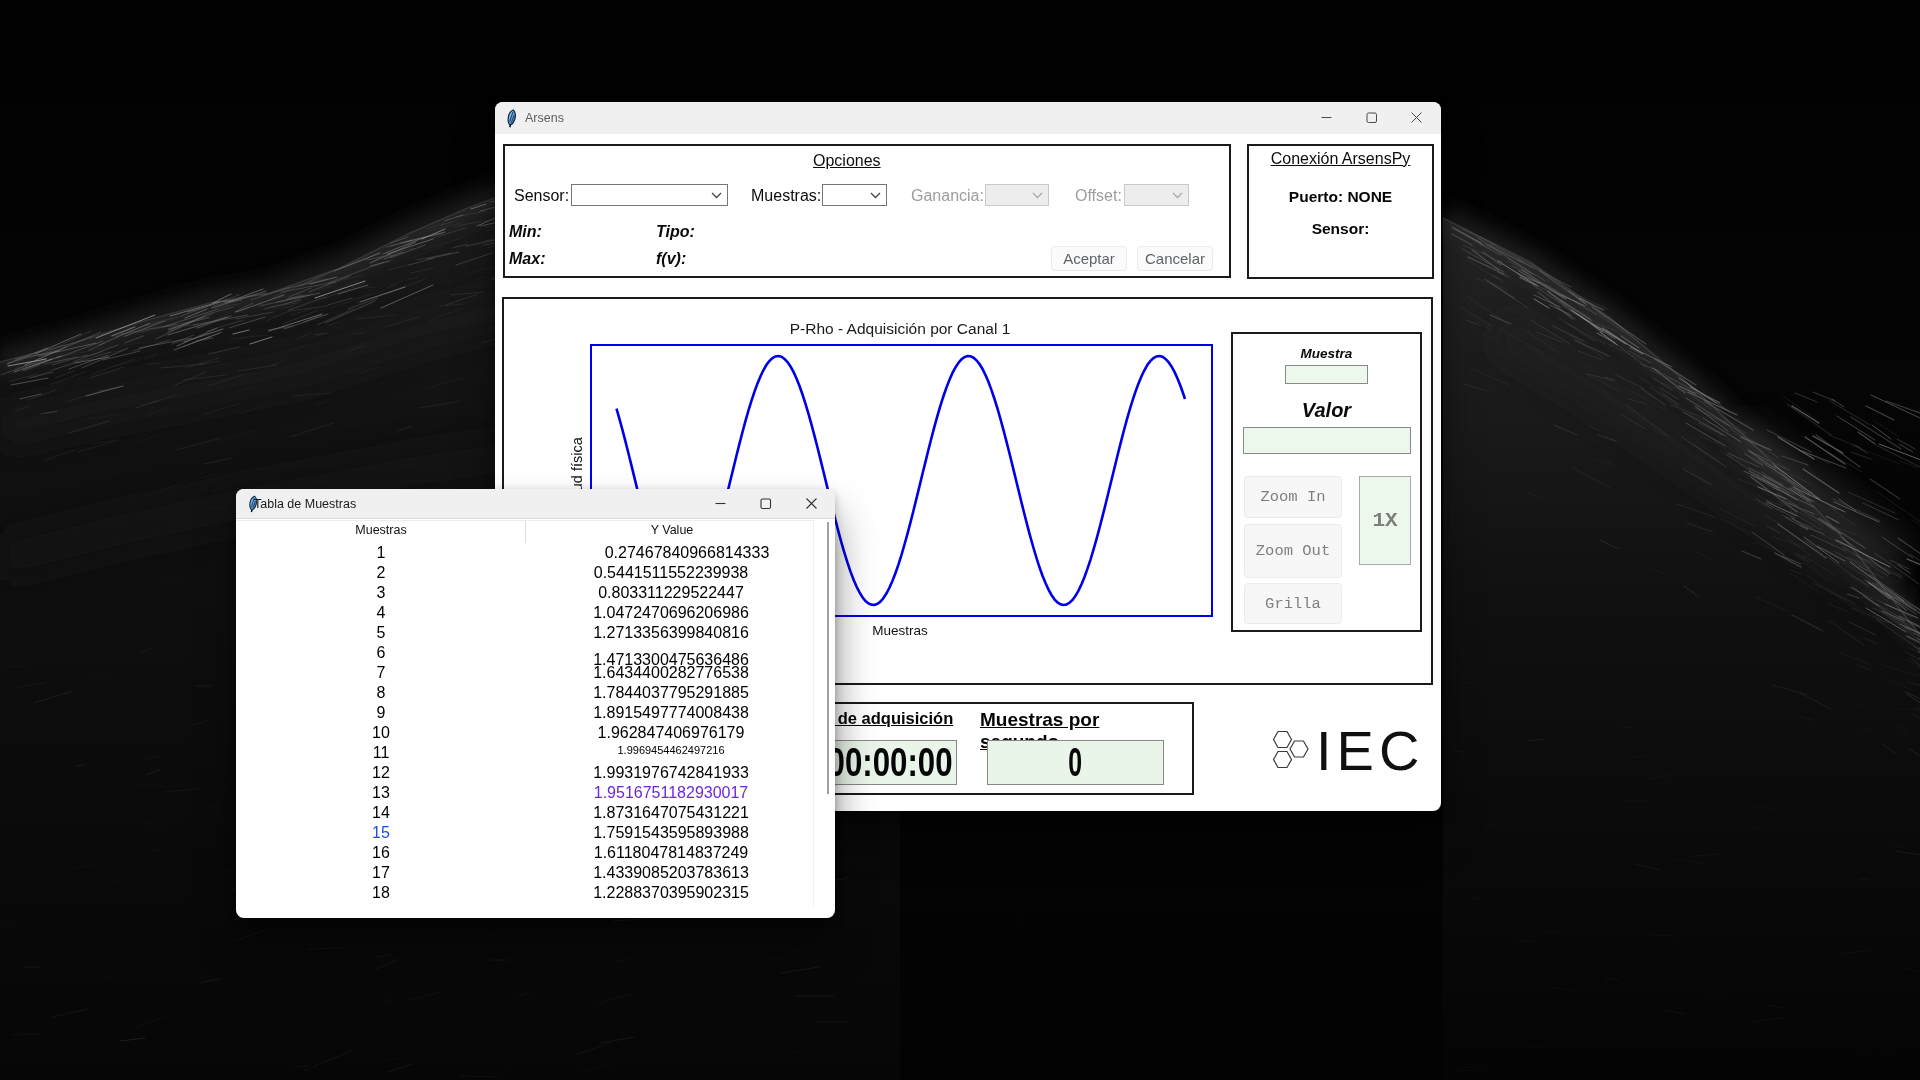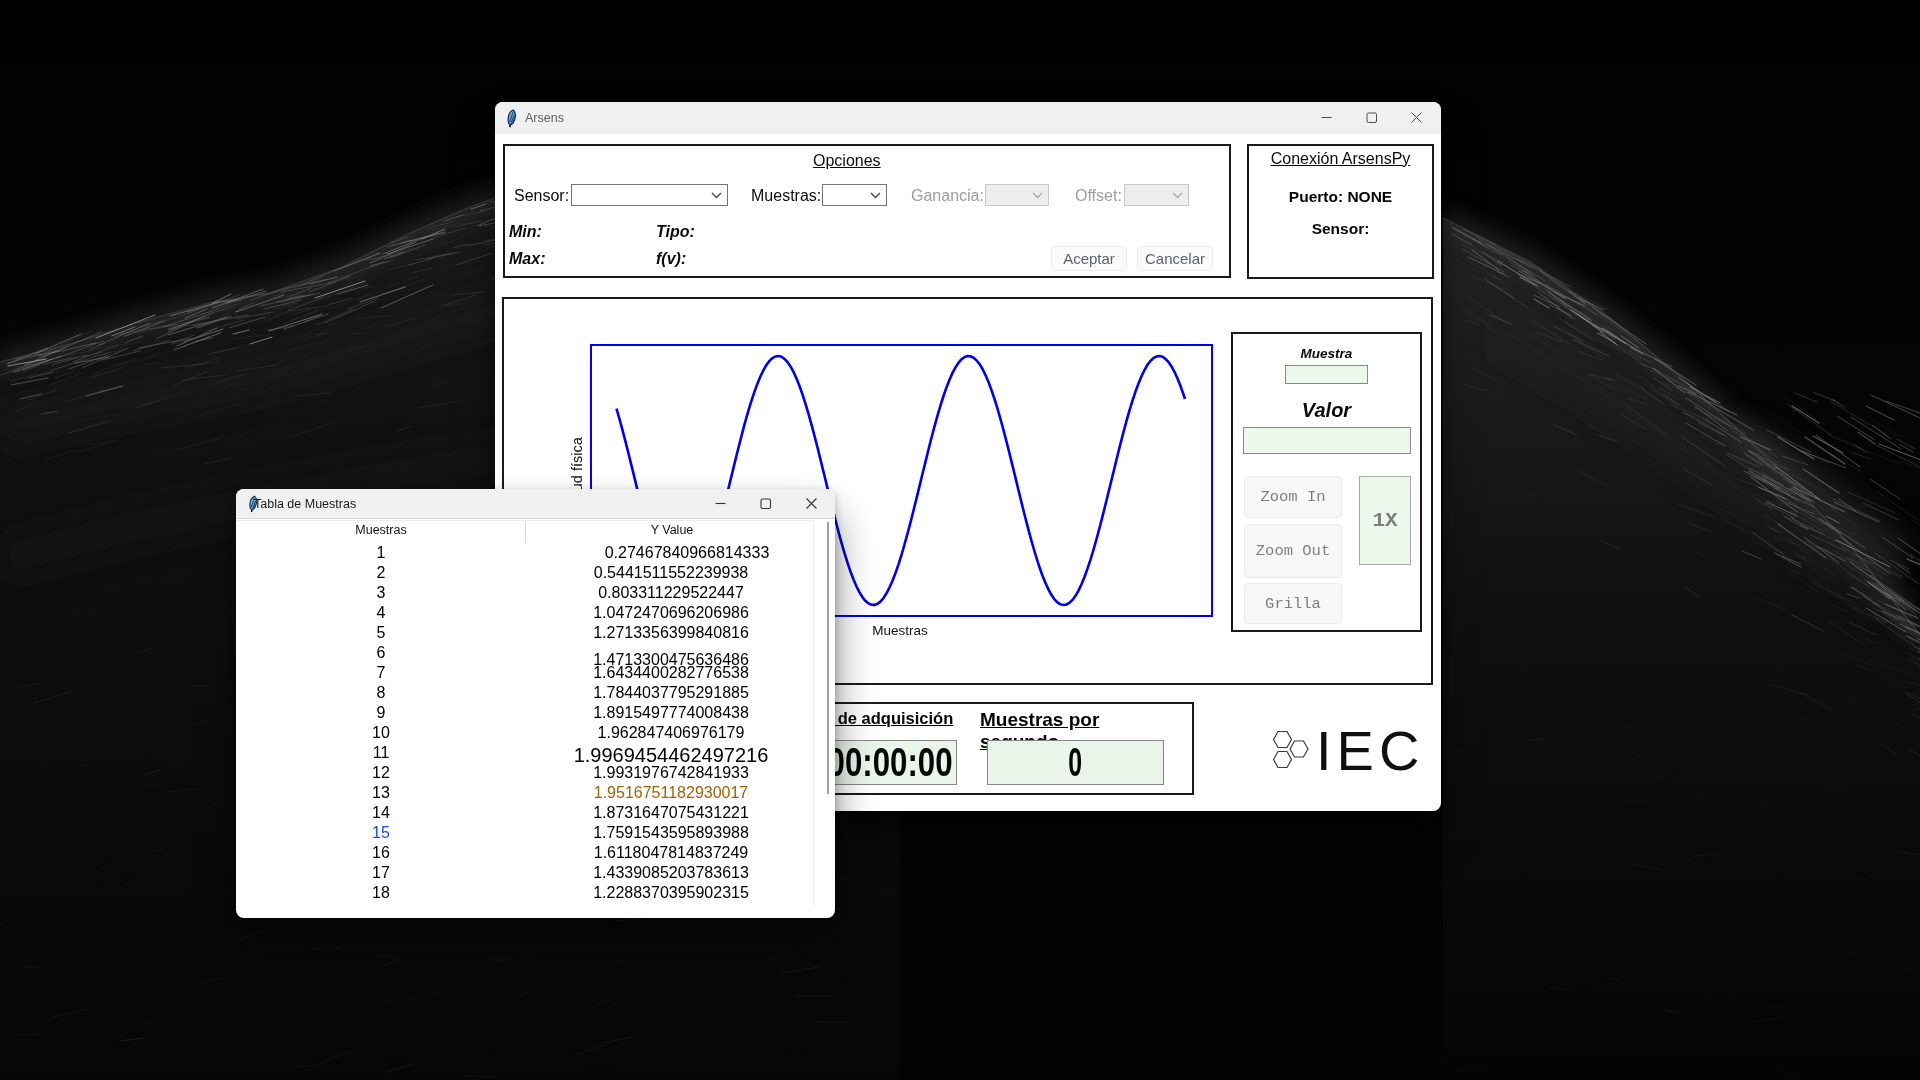--- a/index.html
+++ b/index.html
@@ -1049,20 +1049,21 @@
   <div class="abs bi" style="left:161px;top:148px;font-size:16px;">f(v):</div>
   <div class="btn" style="left:556px;top:144px;width:76px;height:25px;">Aceptar</div>
   <div class="btn" style="left:642px;top:144px;width:76px;height:25px;">Cancelar</div>
 
   <div class="frame" style="left:752px;top:42px;width:187px;height:135px;"></div>
   <div class="abs ctr u" style="left:752px;top:48px;width:187px;font-size:16px;color:#0c0c0c;">Conexión ArsensPy</div>
   <div class="abs ctr" style="left:752px;top:86px;width:187px;font-size:15.5px;font-weight:bold;color:#050505;">Puerto: NONE</div>
   <div class="abs ctr" style="left:752px;top:118px;width:187px;font-size:15.5px;font-weight:bold;color:#050505;">Sensor:</div>
 
   <div class="frame" style="left:7px;top:195px;width:931px;height:388px;"></div>
+  <div class="abs ctr" style="left:155px;top:218px;width:500px;font-size:15.5px;color:#1a1a1a;">P-Rho - Adquisición por Canal 1</div>
   <div class="abs" style="left:94.5px;top:242px;width:623.5px;height:273px;border:2px solid #0000ef;background:#fff;"></div>
   <svg class="abs" style="left:0px;top:0px;" width="946" height="709" viewBox="0 0 946 709" fill="none">
     <polyline points="121.5,306.7 124.5,317.1 127.5,328.1 130.5,339.6 133.5,351.5 136.5,363.6 139.5,375.9 142.5,388.2 145.5,400.5 148.5,412.5 151.5,424.1 154.5,435.3 157.5,446.0 160.5,456.0 163.5,465.3 166.5,473.7 169.5,481.1 172.5,487.6 175.5,493.0 178.5,497.3 181.5,500.4 184.5,502.3 187.5,503.0 190.5,502.5 193.5,500.8 196.5,497.9 199.5,493.8 202.5,488.6 205.5,482.3 208.5,475.0 211.5,466.7 214.5,457.6 217.5,447.7 220.5,437.2 223.5,426.0 226.5,414.4 229.5,402.5 232.5,390.3 235.5,378.0 238.5,365.7 241.5,353.5 244.5,341.6 247.5,330.0 250.5,318.9 253.5,308.4 256.5,298.6 259.5,289.6 262.5,281.4 265.5,274.2 268.5,268.0 271.5,262.8 274.5,258.9 277.5,256.0 280.5,254.4 283.5,254.0 286.5,254.8 289.5,256.9 292.5,260.1 295.5,264.4 298.5,269.9 301.5,276.5 304.5,284.0 307.5,292.5 310.5,301.8 313.5,311.9 316.5,322.6 319.5,333.8 322.5,345.5 325.5,357.6 328.5,369.8 331.5,382.1 334.5,394.4 337.5,406.5 340.5,418.3 343.5,429.8 346.5,440.8 349.5,451.1 352.5,460.7 355.5,469.6 358.5,477.5 361.5,484.5 364.5,490.4 367.5,495.3 370.5,499.0 373.5,501.5 376.5,502.8 379.5,502.9 382.5,501.8 385.5,499.5 388.5,496.0 391.5,491.3 394.5,485.5 397.5,478.7 400.5,471.0 403.5,462.3 406.5,452.8 409.5,442.5 412.5,431.7 415.5,420.3 418.5,408.5 421.5,396.4 424.5,384.1 427.5,371.8 430.5,359.6 433.5,347.5 436.5,335.8 439.5,324.4 442.5,313.6 445.5,303.4 448.5,294.0 451.5,285.4 454.5,277.7 457.5,270.9 460.5,265.3 463.5,260.7 466.5,257.3 469.5,255.1 472.5,254.1 475.5,254.3 478.5,255.7 481.5,258.3 484.5,262.1 487.5,267.0 490.5,273.1 493.5,280.1 496.5,288.1 499.5,297.0 502.5,306.7 505.5,317.1 508.5,328.1 511.5,339.6 514.5,351.5 517.5,363.6 520.5,375.9 523.5,388.2 526.5,400.5 529.5,412.5 532.5,424.1 535.5,435.3 538.5,446.0 541.5,456.0 544.5,465.3 547.5,473.7 550.5,481.1 553.5,487.6 556.5,493.0 559.5,497.3 562.5,500.4 565.5,502.3 568.5,503.0 571.5,502.5 574.5,500.8 577.5,497.9 580.5,493.8 583.5,488.6 586.5,482.3 589.5,475.0 592.5,466.7 595.5,457.6 598.5,447.7 601.5,437.2 604.5,426.0 607.5,414.4 610.5,402.5 613.5,390.3 616.5,378.0 619.5,365.7 622.5,353.5 625.5,341.6 628.5,330.0 631.5,318.9 634.5,308.4 637.5,298.6 640.5,289.6 643.5,281.4 646.5,274.2 649.5,268.0 652.5,262.8 655.5,258.9 658.5,256.0 661.5,254.4 664.5,254.0 667.5,254.8 670.5,256.9 673.5,260.1 676.5,264.4 679.5,269.9 682.5,276.5 685.5,284.0 688.5,292.5 690.0,297.0" stroke="#0000e8" stroke-width="2.6" fill="none"></polyline>
   </svg>
   <svg class="abs" style="left:70px;top:284px;" width="26" height="200" viewBox="0 0 26 200">
       <text transform="rotate(-90 13 100)" x="13" y="104" text-anchor="middle" font-size="14.5" fill="#111">Magnitud física</text>
     </svg>
   <div class="abs ctr" style="left:305px;top:521px;width:200px;font-size:13.5px;color:#111;">Muestras</div>
 
   <div class="frame" style="left:736px;top:230px;width:191px;height:300px;"></div>
@@ -1144,25 +1145,25 @@
       <div class="abs ctr" style="left:275px;top:162px;width:320px;font-size:16px;color:#000;">1.4713300475636486</div>
       <div class="abs ctr" style="left:45px;top:175px;width:200px;font-size:16px;color:#000;">7</div>
       <div class="abs ctr" style="left:275px;top:175px;width:320px;font-size:16px;color:#000;">1.6434400282776538</div>
       <div class="abs ctr" style="left:45px;top:195px;width:200px;font-size:16px;color:#000;">8</div>
       <div class="abs ctr" style="left:275px;top:195px;width:320px;font-size:16px;color:#000;">1.7844037795291885</div>
       <div class="abs ctr" style="left:45px;top:215px;width:200px;font-size:16px;color:#000;">9</div>
       <div class="abs ctr" style="left:275px;top:215px;width:320px;font-size:16px;color:#000;">1.8915497774008438</div>
       <div class="abs ctr" style="left:45px;top:235px;width:200px;font-size:16px;color:#000;">10</div>
       <div class="abs ctr" style="left:275px;top:235px;width:320px;font-size:16px;color:#000;">1.962847406976179</div>
       <div class="abs ctr" style="left:45px;top:255px;width:200px;font-size:16px;color:#000;">11</div>
-      <div class="abs ctr" style="left:275px;top:255px;width:320px;font-size:20px;color:#000;">1.9969454462497216</div>
+      <div class="abs ctr" style="left:275px;top:255px;width:320px;font-size:11px;color:#000;">1.9969454462497216</div>
       <div class="abs ctr" style="left:45px;top:275px;width:200px;font-size:16px;color:#000;">12</div>
       <div class="abs ctr" style="left:275px;top:275px;width:320px;font-size:16px;color:#000;">1.9931976742841933</div>
       <div class="abs ctr" style="left:45px;top:295px;width:200px;font-size:16px;color:#000;">13</div>
-      <div class="abs ctr" style="left:275px;top:295px;width:320px;font-size:16px;color:#a16207;">1.9516751182930017</div>
+      <div class="abs ctr" style="left:275px;top:295px;width:320px;font-size:16px;color:#6d28d9;">1.9516751182930017</div>
       <div class="abs ctr" style="left:45px;top:315px;width:200px;font-size:16px;color:#000;">14</div>
       <div class="abs ctr" style="left:275px;top:315px;width:320px;font-size:16px;color:#000;">1.8731647075431221</div>
       <div class="abs ctr" style="left:45px;top:335px;width:200px;font-size:16px;color:#1d4ed8;">15</div>
       <div class="abs ctr" style="left:275px;top:335px;width:320px;font-size:16px;color:#000;">1.7591543595893988</div>
       <div class="abs ctr" style="left:45px;top:355px;width:200px;font-size:16px;color:#000;">16</div>
       <div class="abs ctr" style="left:275px;top:355px;width:320px;font-size:16px;color:#000;">1.6118047814837249</div>
       <div class="abs ctr" style="left:45px;top:375px;width:200px;font-size:16px;color:#000;">17</div>
       <div class="abs ctr" style="left:275px;top:375px;width:320px;font-size:16px;color:#000;">1.4339085203783613</div>
       <div class="abs ctr" style="left:45px;top:395px;width:200px;font-size:16px;color:#000;">18</div>
       <div class="abs ctr" style="left:275px;top:395px;width:320px;font-size:16px;color:#000;">1.2288370395902315</div>

